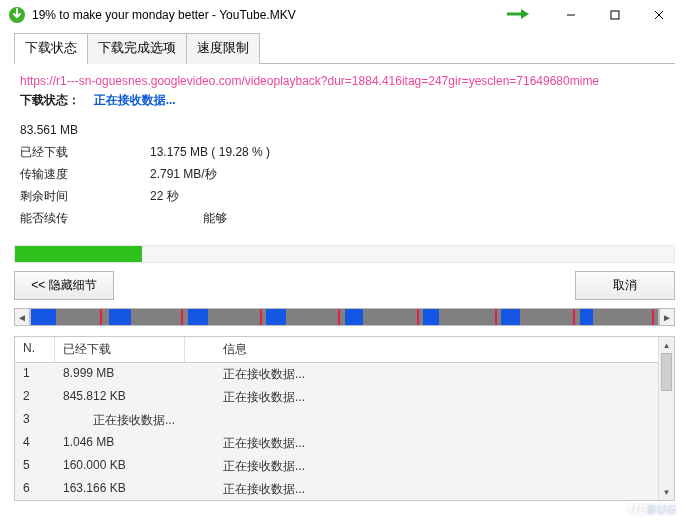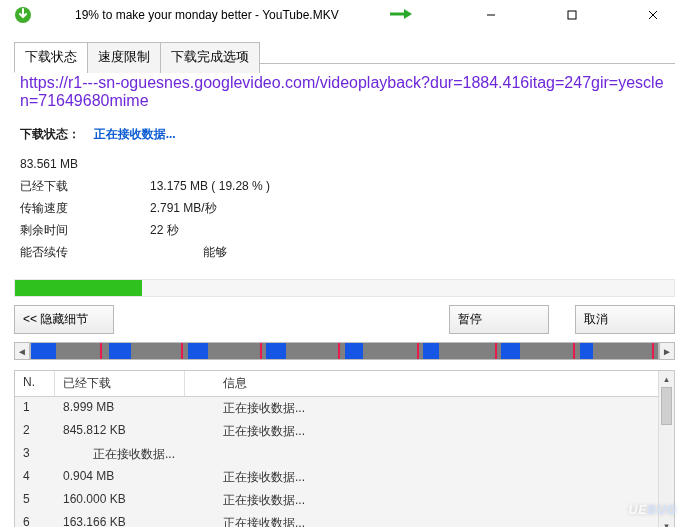--- a/index.html
+++ b/index.html
@@ -1,40 +1,40 @@
 <!DOCTYPE html>
 <html><head>
 <meta charset="utf-8">
 <style>
   * { box-sizing: border-box; margin: 0; padding: 0; font-family: "Microsoft YaHei", "Segoe UI", sans-serif; font-size: 12px; }
   body { background: #fff; width: 689px; height: 527px; overflow: hidden; position: relative; }
-  .titlebar { height: 30px; display: flex; align-items: center; padding: 0 14px; gap: 37px; }
+  .titlebar { height: 30px; display: flex; align-items: center; padding: 0 8px; }
   .app-icon-wrap { width: 18px; height: 18px; margin-right: 6px; position: relative; }
   .app-icon-wrap svg { width: 18px; height: 18px; }
   .title-text { flex: 1; font-size: 12px; color: #000; }
   .arrow-icon-wrap { margin-right: 20px; }
   .arrow-icon-wrap svg { width: 24px; height: 12px; }
   .winbtn { width: 44px; height: 28px; display: flex; align-items: center; justify-content: center; color: #111; }
   .winbtn svg { width: 10px; height: 10px; }
   .content { padding: 0 14px 10px 14px; }
   .tabs { display: flex; border-bottom: 1px solid #bdbdbd; margin-top: 2px; }
-  .tab { padding: 5px 10px 6px; border: 1px solid #bdbdbd; border-bottom: none; background: #f4f4f4; margin-right: -1px; position: relative; top: 10px; font-size: 13px; font-family: Liberation Serif, serif; }
+  .tab { padding: 5px 10px 6px; border: 1px solid #bdbdbd; border-bottom: none; background: #f4f4f4; margin-right: -1px; position: relative; top: 1px; font-size: 13px; font-family: Liberation Serif, serif; }
   .tab.active { background: #fff; border-bottom: 1px solid #fff; }
   .panel {  padding: 10px 6px 6px 6px; }
-  .url { font-size: 16px; color: #6d28d9; word-break: break-all; margin-bottom: 16px; }
+  .url { font-size: 12px; color: #ec4899; word-break: break-all; margin-bottom: 4px; }
   .statusline { margin-bottom: 10px; font-size: 13px; font-weight: bold; }
   .statusline .lbl { color: #222; margin-right: 10px; }
   .statusline .val { color: #0a5bd3; }
   .kv { display: flex; font-size: 13px; line-height: 22px; }
   .kv .k { width: 130px; color: #222; }
   .kv .v { color: #222; }
   .progress-outer { height: 18px; background: #f6f6f6; border: 1px solid #e7e7e7; margin: 10px 0 8px 0; position: relative; }
   .progress-inner { height: 100%; background: #2fc11d; }
   .btnrow { display: flex; align-items: center; margin: 4px 0 8px; }
-  .btn { min-width: 100px; padding: 5px 8px; border: 1px solid #b8b8b8; background: linear-gradient(#fbfbfb,#ececec); text-align: left; }
+  .btn { min-width: 100px; padding: 5px 8px; border: 1px solid #b8b8b8; background: linear-gradient(#fbfbfb,#ececec); text-align: center; }
   .btnrow .spacer { flex: 1; }
   .threads-title { text-align: center; font-size: 13px; margin: 4px 0 6px; }
   .threads-bar-wrap { position: relative; display:flex; align-items:center; }
   .scroll-end { width:16px; height:18px; border:1px solid #bcbcbc; background:#f1f1f1; display:flex; align-items:center; justify-content:center; font-size:10px; color:#555;}
   .threads-bar { flex:1; height: 18px; background: #808080; border:1px solid #bcbcbc; position: relative; margin:0 0px; overflow:hidden;}
   .seg { position:absolute; top:0; bottom:0; }
   .seg.done { background:#1556e4; }
   .seg.tick { background:#e81b4a; width:2px; }
   .table-wrap { border:1px solid #c9c9c9; margin-top:10px; position:relative; height:165px; overflow:hidden;}
   .thead { display:flex; background:#fff; border-bottom:1px solid #d0d0d0; }
@@ -84,22 +84,22 @@
         <line x1="1" y1="1" x2="9" y2="9" stroke="#000" stroke-width="1"></line>
         <line x1="9" y1="1" x2="1" y2="9" stroke="#000" stroke-width="1"></line>
       </svg>
     </div>
 </div>
 
 <div class="content">
 
   <div class="tabs" id="tabs">
       <div class="tab active">下载状态</div>
+      <div class="tab">下载完成选项</div>
       <div class="tab">速度限制</div>
-      <div class="tab">下载完成选项</div>
     </div>
 
   <div class="panel">
     <div class="url">https://r1---sn-oguesnes.googlevideo.com/videoplayback?dur=1884.416itag=247gir=yesclen=71649680mime</div>
     <div class="statusline">
       <span class="lbl">下载状态：</span>
       <span class="val">正在接收数据...</span>
     </div>
     <div class="kv">
         <span class="v">83.561  MB</span>
@@ -122,21 +122,20 @@
       </div>
   </div>
 
   <div class="progress-outer">
     <div class="progress-inner" id="progress-inner" style="width: 19.28%;"></div>
   </div>
 
   <div class="btnrow">
     <div class="btn">&lt;&lt;  隐藏细节</div>
     <div class="spacer"></div>
-    <div class="btn">暂停</div>
     <div style="width:26px"></div>
     <div class="btn">取消</div>
   </div>
 
   <div class="threads-bar-wrap">
     <div class="scroll-end">◄</div>
     <div class="threads-bar" id="threads-bar">
         <div class="seg done" style="left: 0%; width: 4%;"></div>
         <div class="seg done" style="left: 12.5%; width: 3.5%;"></div>
         <div class="seg done" style="left: 25%; width: 3.2%;"></div>
@@ -173,21 +172,21 @@
           <div class="td col-n">2</div>
           <div class="td col-d">845.812  KB</div>
           <div class="td col-i">正在接收数据...</div>
         </div>
         <div class="tr">
           <div class="td col-n">3</div>
           <div class="td col-i">正在接收数据...</div>
         </div>
         <div class="tr">
           <div class="td col-n">4</div>
-          <div class="td col-d">0.904  MB</div>
+          <div class="td col-d">1.046  MB</div>
           <div class="td col-i">正在接收数据...</div>
         </div>
         <div class="tr">
           <div class="td col-n">5</div>
           <div class="td col-d">160.000  KB</div>
           <div class="td col-i">正在接收数据...</div>
         </div>
         <div class="tr">
           <div class="td col-n">6</div>
           <div class="td col-d">163.166  KB</div>

